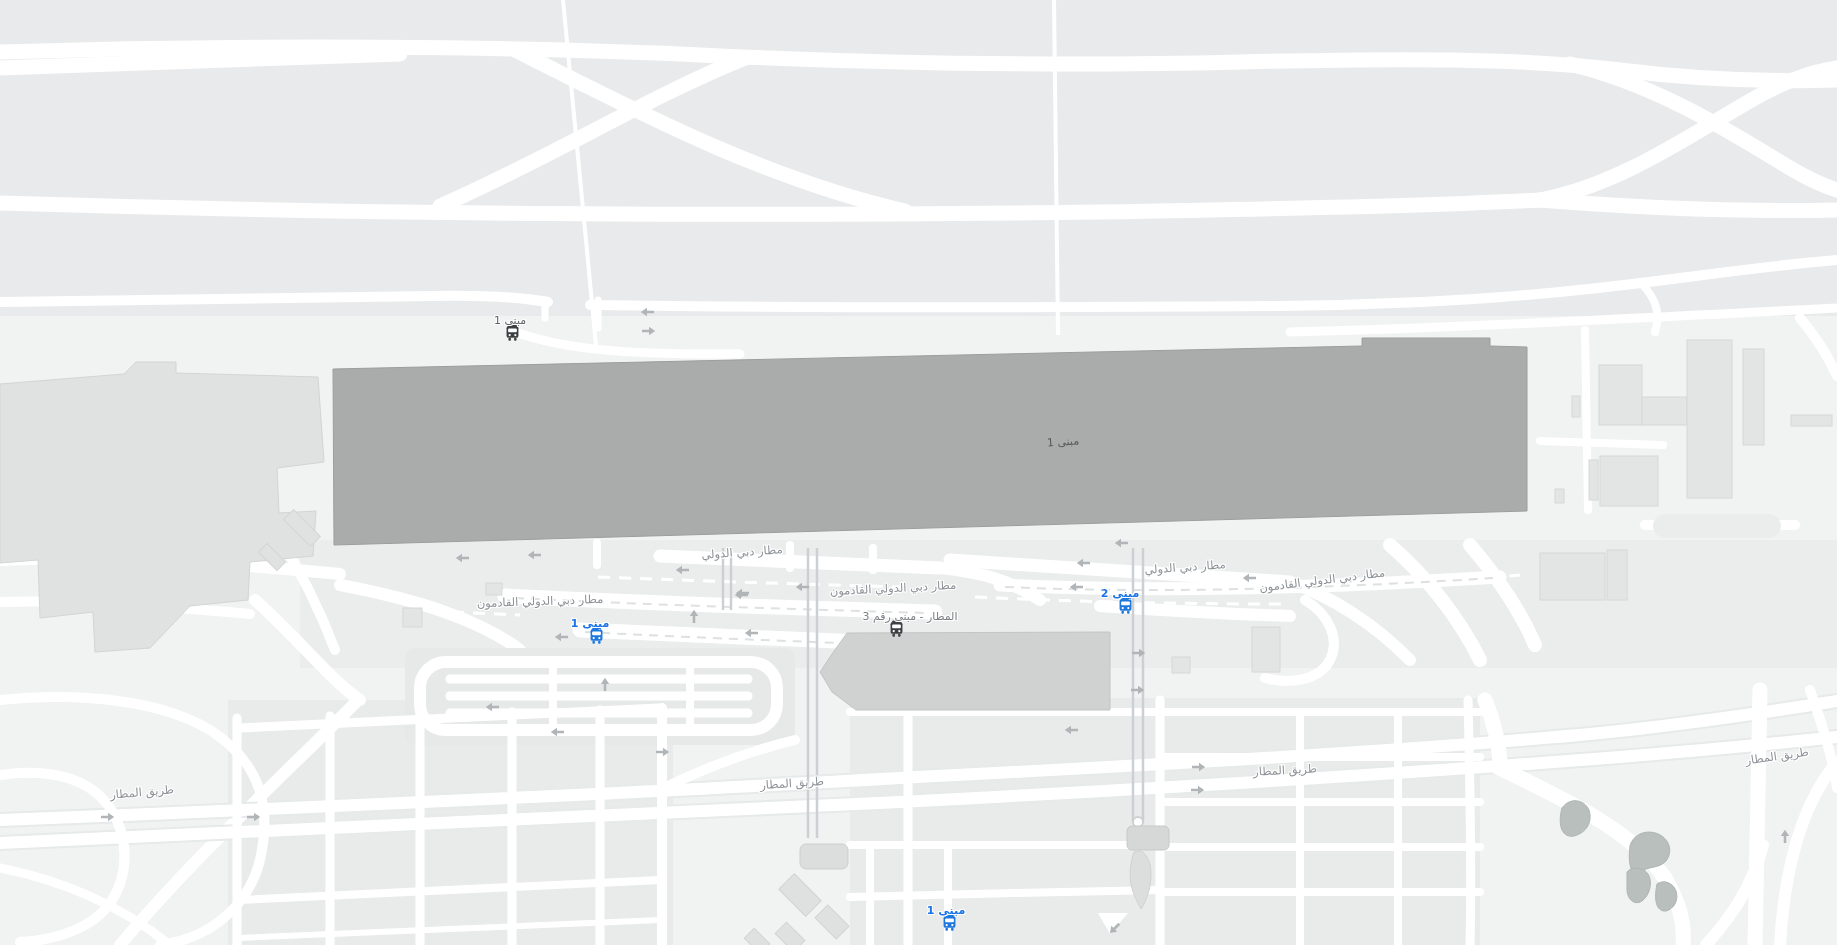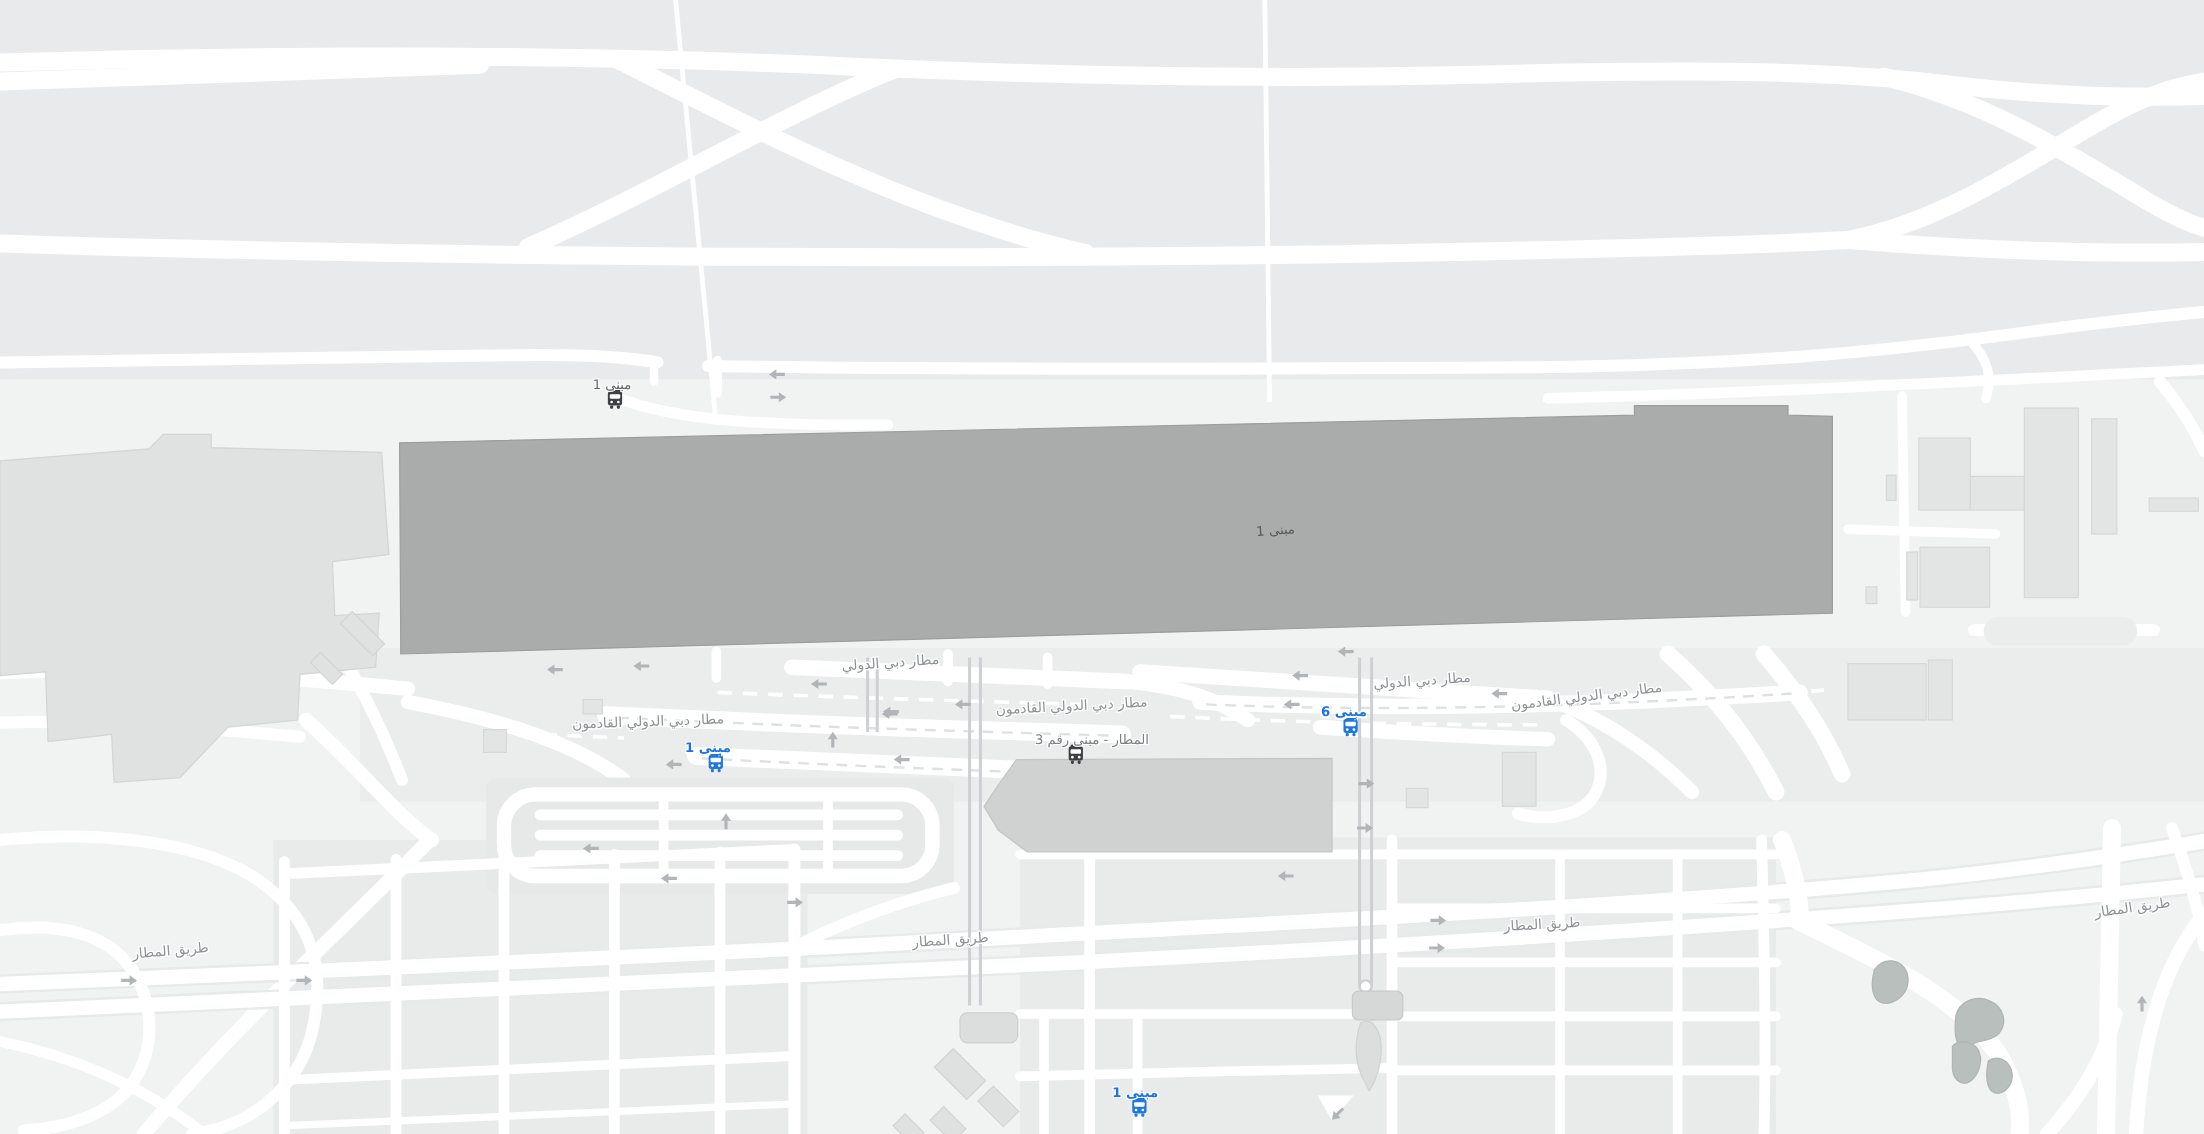--- a/index.html
+++ b/index.html
@@ -295,21 +295,21 @@
             <rect x="2.5" y="3" width="19" height="19" rx="3.5"></rect>
             <rect x="5.5" y="22" width="4" height="4.5" rx="1.5"></rect>
             <rect x="14.5" y="22" width="4" height="4.5" rx="1.5"></rect>
           </g>
           <rect x="5" y="7" width="14" height="6" rx="1.5" fill="#fff"></rect>
           <circle cx="7.5" cy="17.5" r="1.8" fill="#fff"></circle>
           <circle cx="16.5" cy="17.5" r="1.8" fill="#fff"></circle>
         </svg>
     </div>
     <div class="bus-marker" style="left: 1117.5px; top: 597px; color: rgb(30, 120, 221);">
-      <span class="bus-label" style="transform: translateX(calc(-50% - 5px)); color: rgb(26, 115, 232);">مبنى 6</span>
+      <span class="bus-label" style="transform: translateX(calc(-50% - 5px)); color: rgb(26, 115, 232);">مبنى 2</span>
       <svg class="bus-icon" viewBox="0 0 24 27">
           <g fill="currentColor">
             <rect x="5" y="0.5" width="14" height="4" rx="2"></rect>
             <rect x="2.5" y="3" width="19" height="19" rx="3.5"></rect>
             <rect x="5.5" y="22" width="4" height="4.5" rx="1.5"></rect>
             <rect x="14.5" y="22" width="4" height="4.5" rx="1.5"></rect>
           </g>
           <rect x="5" y="7" width="14" height="6" rx="1.5" fill="#fff"></rect>
           <circle cx="7.5" cy="17.5" r="1.8" fill="#fff"></circle>
           <circle cx="16.5" cy="17.5" r="1.8" fill="#fff"></circle>

